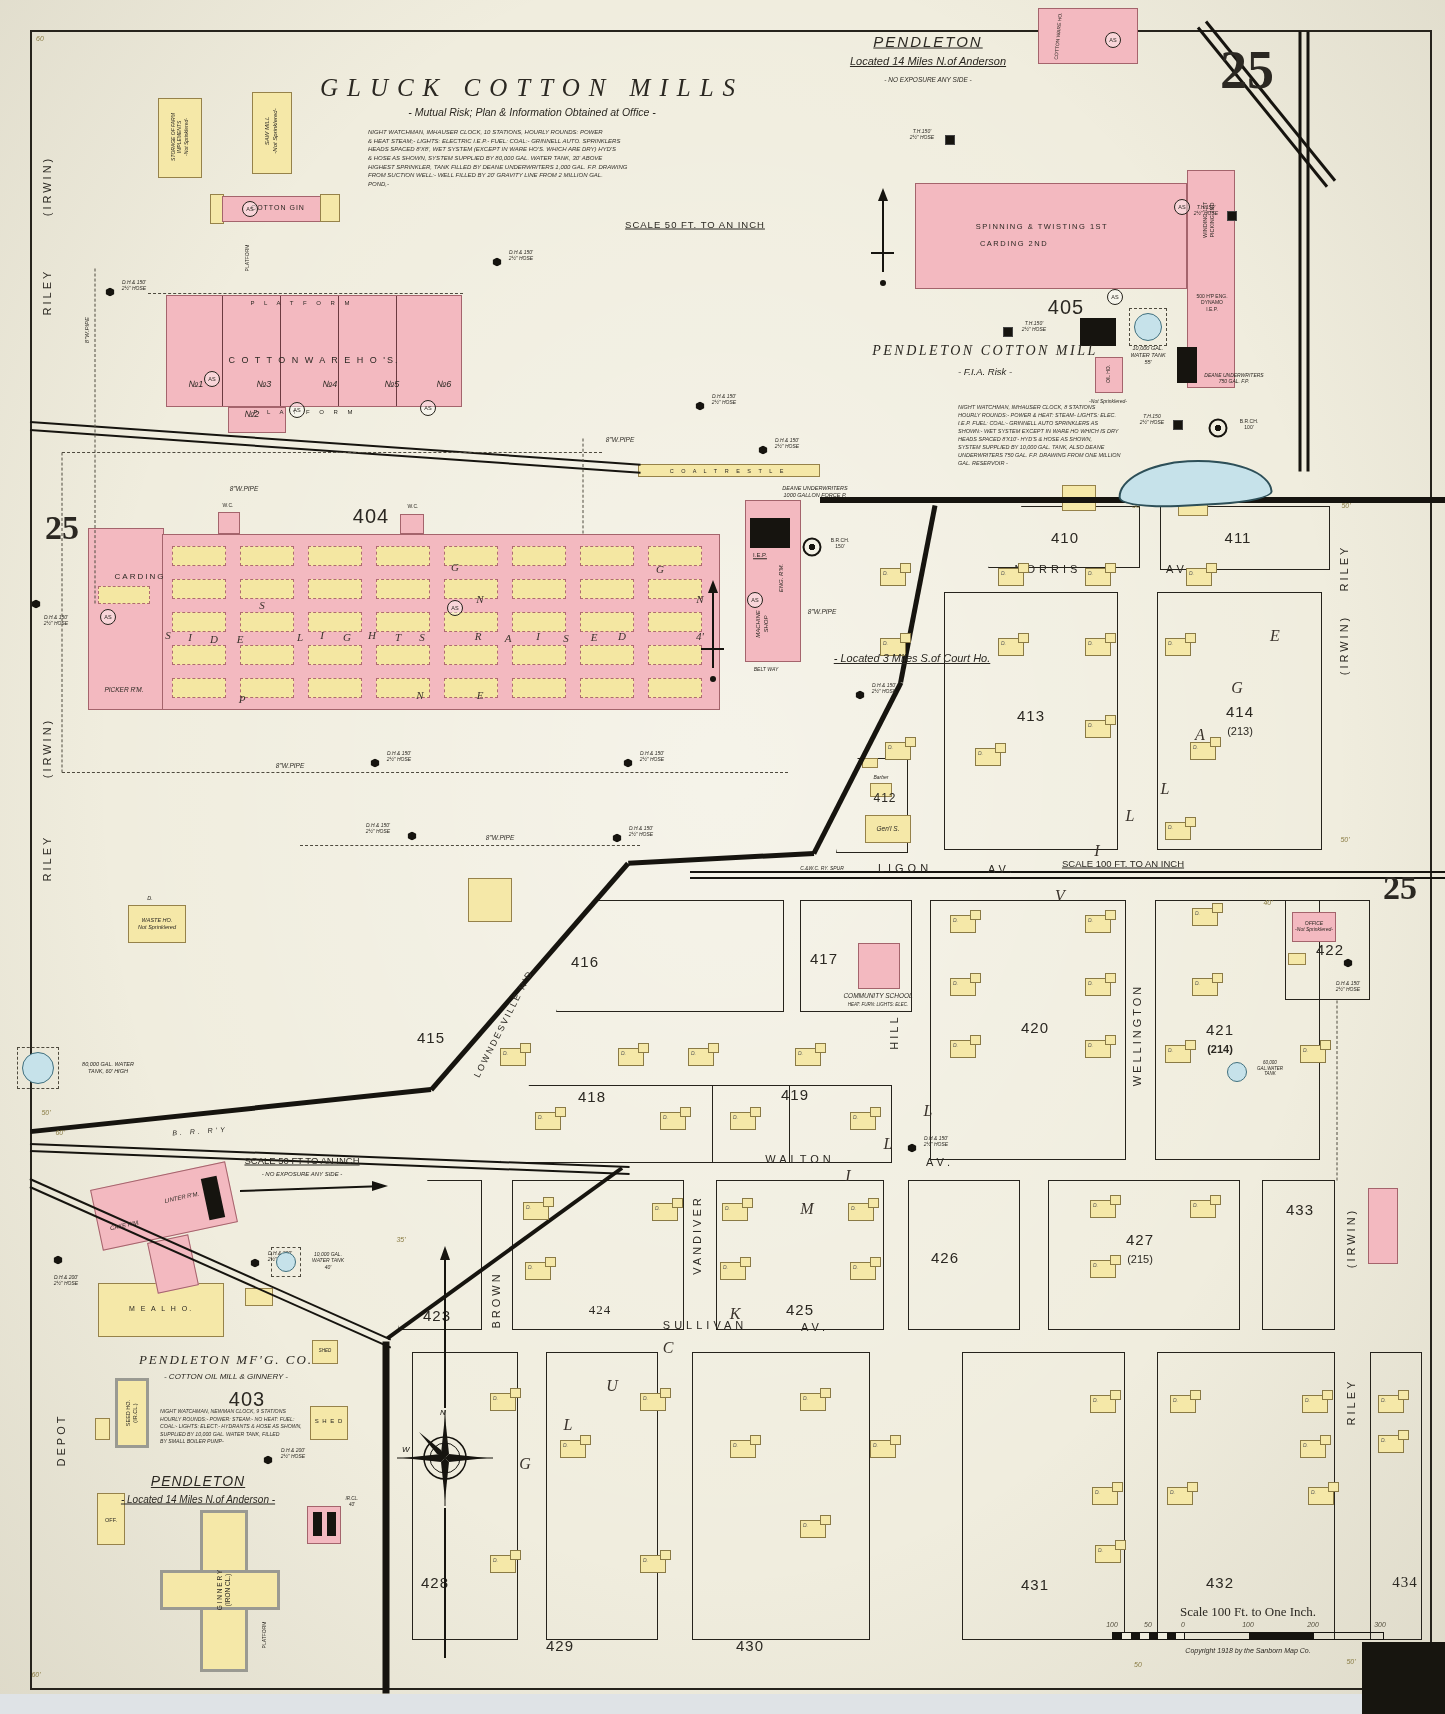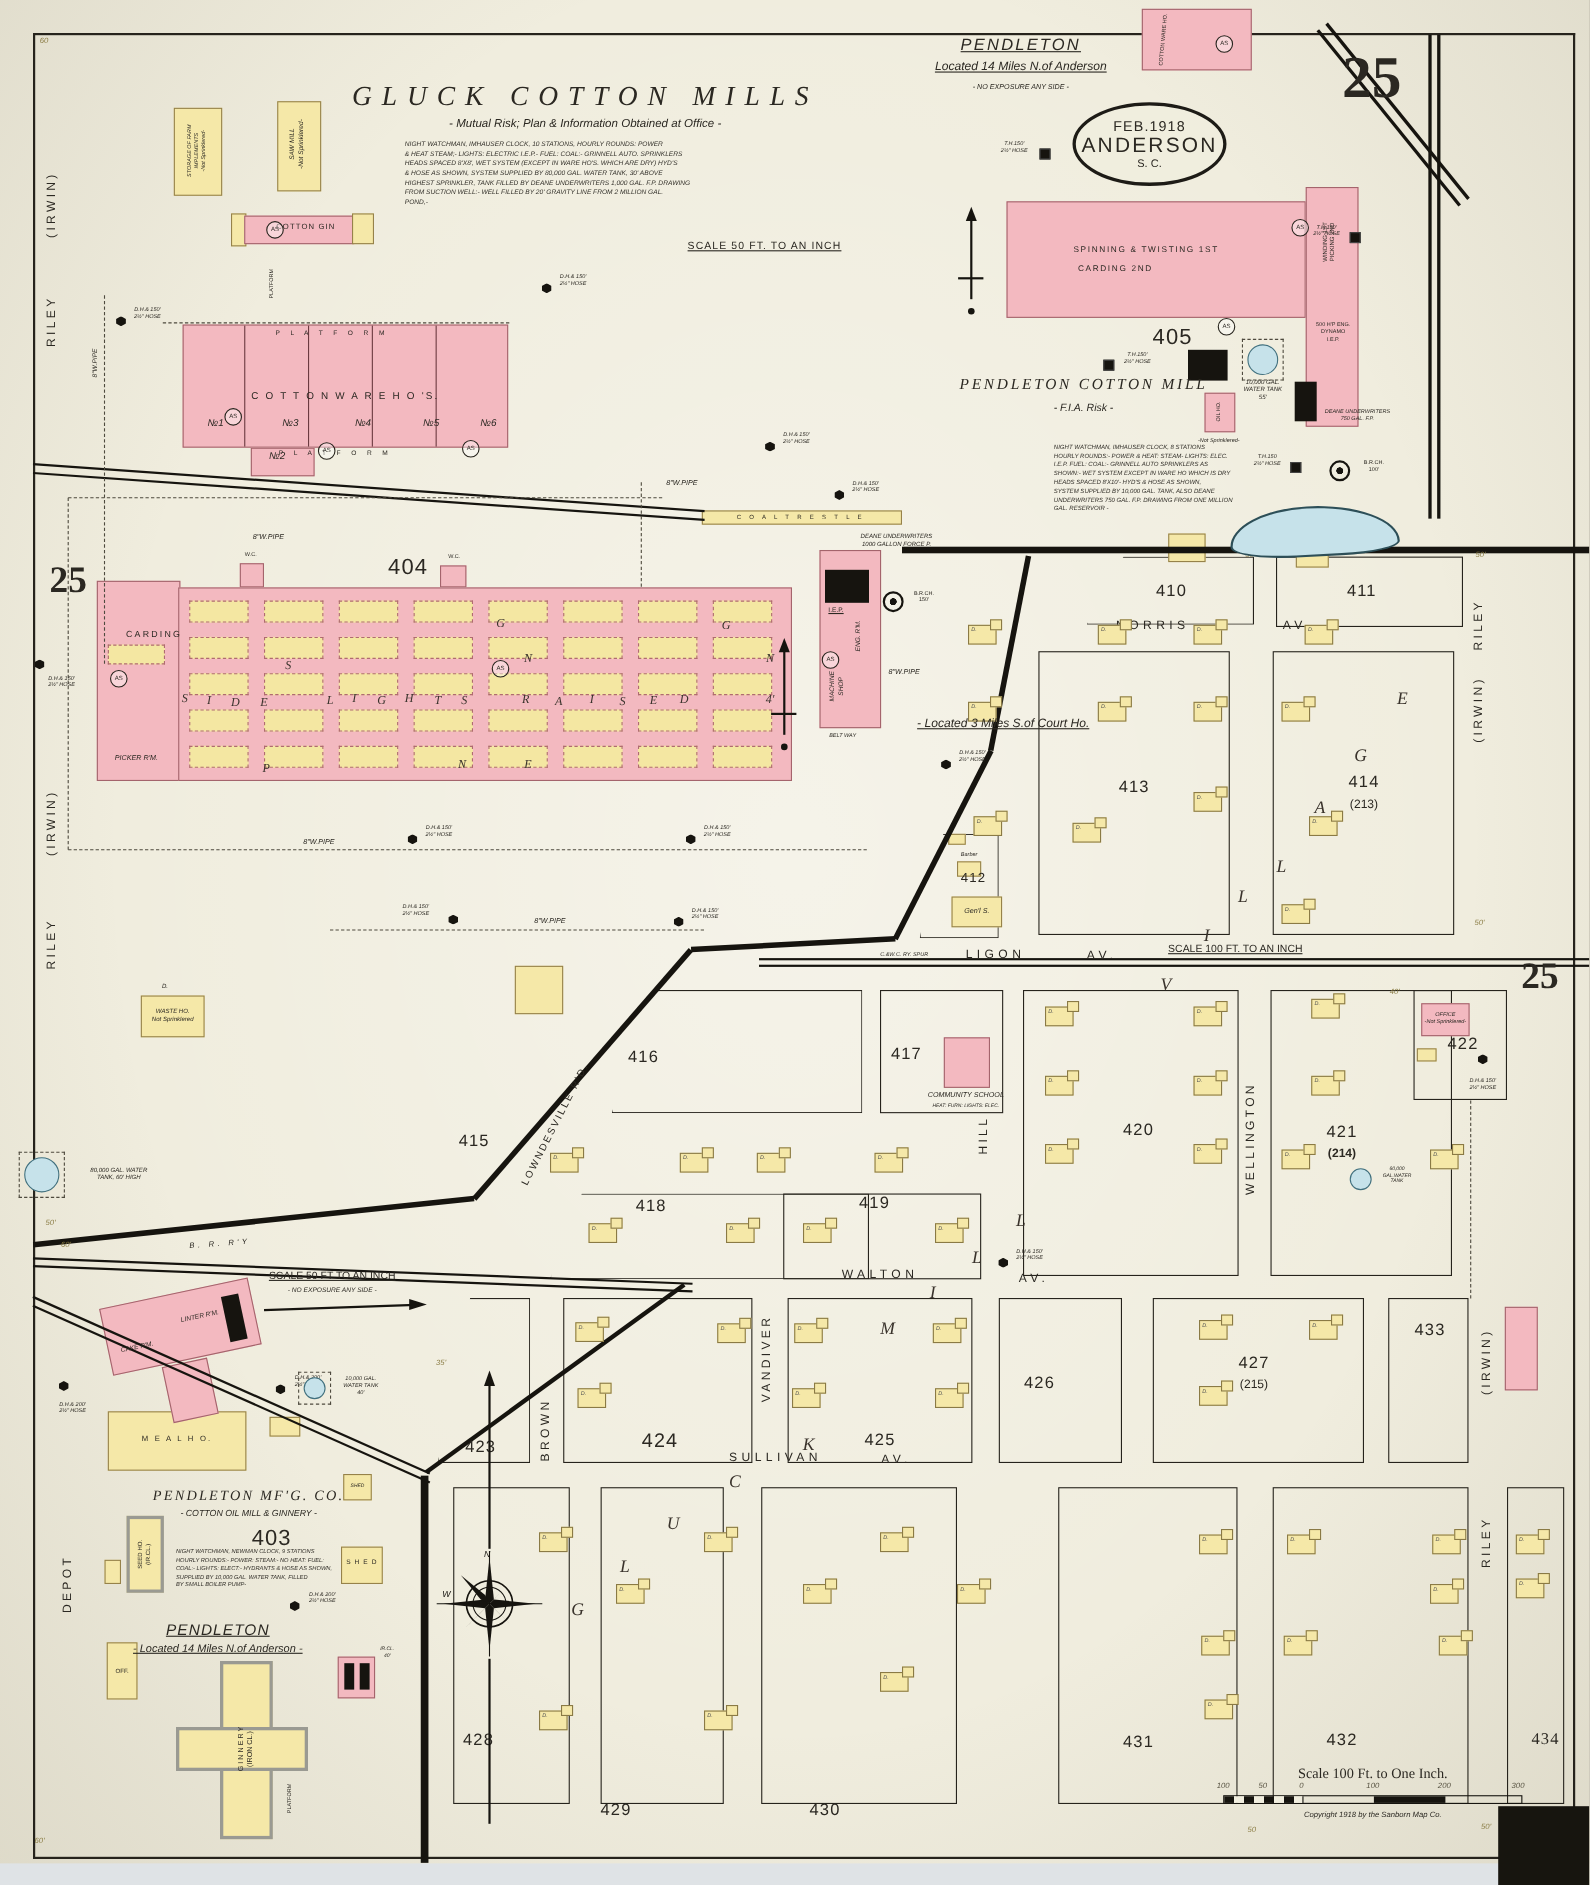--- a/index.html
+++ b/index.html
@@ -214,21 +214,21 @@
       <div class="lbl" style="left: 431px; top: 1038px; font-size: 15px; letter-spacing: 1px; transform: translate(-50%, -50%);">415</div>
       <div class="lbl" style="left: 585px; top: 962px; font-size: 15px; letter-spacing: 1px; transform: translate(-50%, -50%);">416</div>
       <div class="lbl" style="left: 824px; top: 959px; font-size: 15px; letter-spacing: 1px; transform: translate(-50%, -50%);">417</div>
       <div class="lbl" style="left: 592px; top: 1097px; font-size: 15px; letter-spacing: 1px; transform: translate(-50%, -50%);">418</div>
       <div class="lbl" style="left: 795px; top: 1095px; font-size: 15px; letter-spacing: 1px; transform: translate(-50%, -50%);">419</div>
       <div class="lbl" style="left: 1035px; top: 1028px; font-size: 15px; letter-spacing: 1px; transform: translate(-50%, -50%);">420</div>
       <div class="lbl" style="left: 1220px; top: 1030px; font-size: 15px; letter-spacing: 1px; transform: translate(-50%, -50%);">421</div>
       <div class="lbl" style="left: 1220px; top: 1050px; font-size: 11px; transform: translate(-50%, -50%); font-weight: bold;">(214)</div>
       <div class="lbl" style="left: 1330px; top: 950px; font-size: 15px; letter-spacing: 1px; transform: translate(-50%, -50%);">422</div>
       <div class="lbl" style="left: 437px; top: 1316px; font-size: 15px; letter-spacing: 1px; transform: translate(-50%, -50%);">423</div>
-      <div class="lbl" style="left: 600px; top: 1310px; font-size: 18px; letter-spacing: 1px; transform: translate(-50%, -50%);">424</div>
+      <div class="lbl" style="left: 600px; top: 1310px; font-size: 13px; letter-spacing: 1px; transform: translate(-50%, -50%); font-family: Liberation Serif, serif;">424</div>
       <div class="lbl" style="left: 800px; top: 1310px; font-size: 15px; letter-spacing: 1px; transform: translate(-50%, -50%);">425</div>
       <div class="lbl" style="left: 945px; top: 1258px; font-size: 15px; letter-spacing: 1px; transform: translate(-50%, -50%);">426</div>
       <div class="lbl" style="left: 1140px; top: 1240px; font-size: 15px; letter-spacing: 1px; transform: translate(-50%, -50%);">427</div>
       <div class="lbl" style="left: 1140px; top: 1260px; font-size: 11px; transform: translate(-50%, -50%);">(215)</div>
       <div class="lbl" style="left: 435px; top: 1583px; font-size: 15px; letter-spacing: 1px; transform: translate(-50%, -50%);">428</div>
       <div class="lbl" style="left: 560px; top: 1646px; font-size: 15px; letter-spacing: 1px; transform: translate(-50%, -50%);">429</div>
       <div class="lbl" style="left: 750px; top: 1646px; font-size: 15px; letter-spacing: 1px; transform: translate(-50%, -50%);">430</div>
       <div class="lbl" style="left: 1035px; top: 1585px; font-size: 15px; letter-spacing: 1px; transform: translate(-50%, -50%);">431</div>
       <div class="lbl" style="left: 1220px; top: 1583px; font-size: 15px; letter-spacing: 1px; transform: translate(-50%, -50%);">432</div>
       <div class="lbl" style="left: 1300px; top: 1210px; font-size: 15px; letter-spacing: 1px; transform: translate(-50%, -50%);">433</div>
@@ -727,26 +727,20 @@
 HEADS SPACED 8'X8', WET SYSTEM (EXCEPT IN WARE HO'S. WHICH ARE DRY) HYD'S
 &amp; HOSE AS SHOWN, SYSTEM SUPPLIED BY 80,000 GAL. WATER TANK, 30' ABOVE
 HIGHEST SPRINKLER, TANK FILLED BY DEANE UNDERWRITERS 1,000 GAL. F.P. DRAWING
 FROM SUCTION WELL:- WELL FILLED BY 20' GRAVITY LINE FROM 2 MILLION GAL.
 POND,-</div>
 
   <div class="ttl it un" style="left:928px;top:41px;font-size:15px;letter-spacing:2px;">PENDLETON</div>
   <div class="ttl it un" style="left:928px;top:61px;font-size:11px;">Located 14 Miles N.of Anderson</div>
   <div class="ttl it" style="left:928px;top:79px;font-size:6.5px;">-  NO EXPOSURE ANY SIDE  -</div>
 
-  <div class="abs" style="left:975px;top:93px;width:134px;height:70px;border:3.5px solid #1d1b16;border-radius:50%;
-              display:flex;flex-direction:column;align-items:center;justify-content:center;background:rgba(240,237,222,.9);">
-    <span style="font-size:13px;letter-spacing:1px;">FEB.1918</span>
-    <span style="font-size:19px;letter-spacing:2px;">ANDERSON</span>
-    <span style="font-size:10px;">S. C.</span>
-  </div>
 
   <div class="ttl un" style="left:695px;top:224px;font-size:9.5px;letter-spacing:1px;">SCALE 50 FT. TO AN INCH</div>
   <div class="ttl un" style="left:1123px;top:863px;font-size:9.5px;">SCALE 100 FT. TO AN INCH</div>
   <div class="ttl un" style="left:302px;top:1160px;font-size:9.5px;">SCALE 50 FT TO AN INCH</div>
   <div class="ttl it" style="left:302px;top:1174px;font-size:6px;">-  NO EXPOSURE ANY SIDE  -</div>
   <div class="abs" style="left:372px;top:1181px;width:0;height:0;border-left:16px solid #16140f;border-top:5px solid transparent;border-bottom:5px solid transparent;"></div>
 
   <div class="ttl" style="left:985px;top:351px;font-size:14px;letter-spacing:2.5px;font-family:'Liberation Serif',serif;font-style:italic;">PENDLETON COTTON MILL</div>
   <div class="ttl it" style="left:985px;top:371px;font-size:9.5px;">- F.I.A. Risk -</div>
   <div class="notes" style="left:958px;top:404px;width:215px;font-size:5.5px;">NIGHT WATCHMAN, IMHAUSER CLOCK, 8 STATIONS

